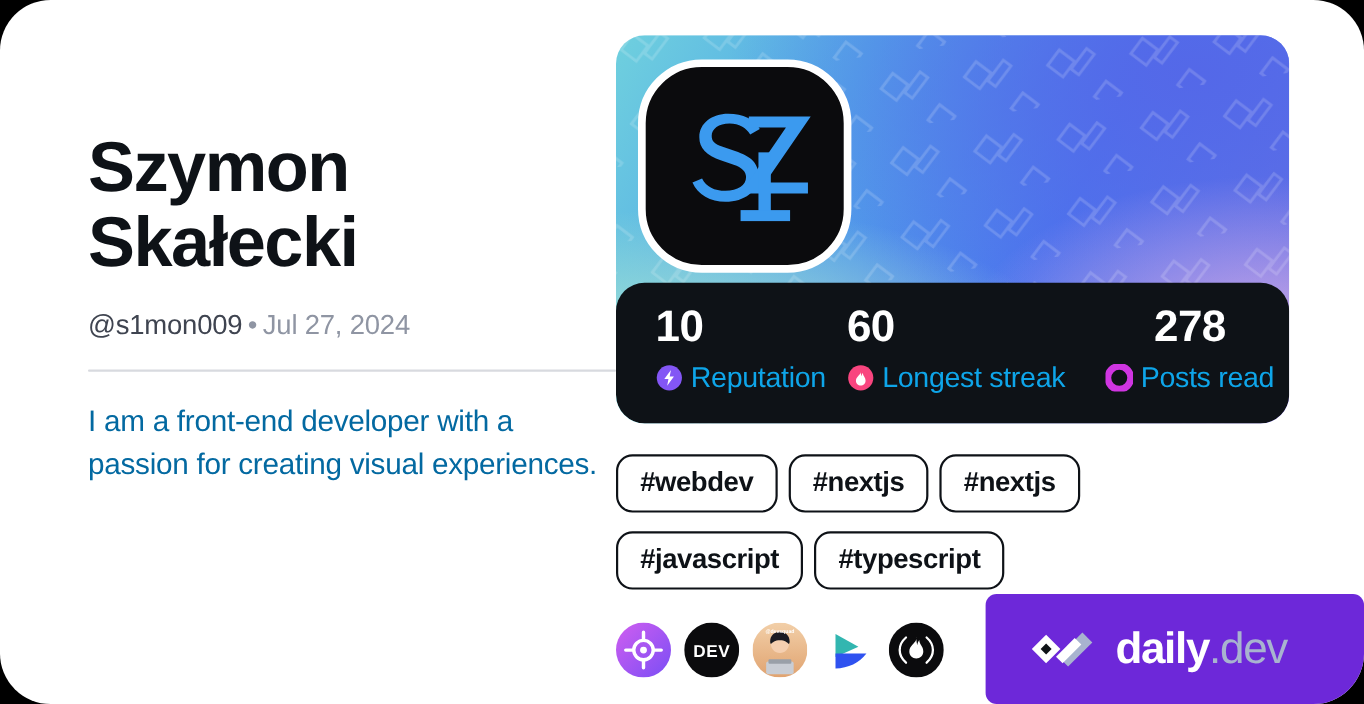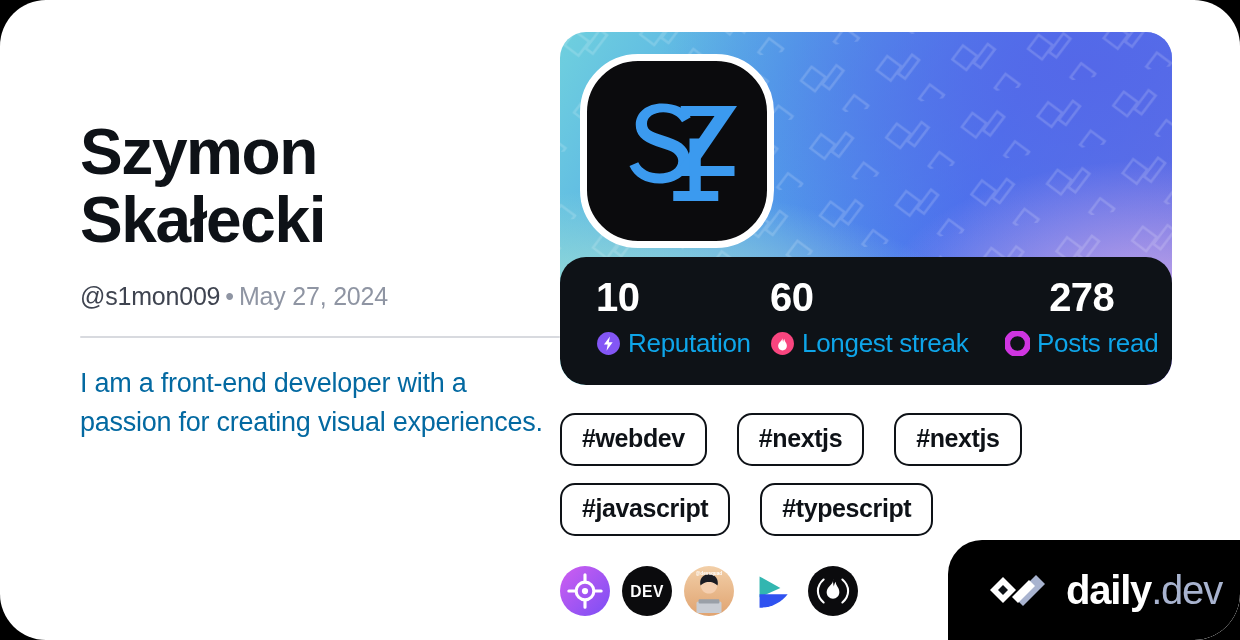--- a/index.html
+++ b/index.html
@@ -142,21 +142,21 @@
     color: #0ea5e9;
     letter-spacing: -0.3px;
     white-space: nowrap;
   }
 
   
   .tags {
     margin-top: 28px;
     display: flex;
     flex-wrap: wrap;
-    gap: 17px 30px;
+    gap: 17px 10px;
     width: 580px;
   }
   .tag {
     border: 2.5px solid #0e1217;
     border-radius: 15px;
     padding: 11px 20px 13px 20px;
     font-size: 25px;
     font-weight: 700;
     letter-spacing: -0.4px;
     color: #0e1217;
@@ -172,28 +172,29 @@
     align-items: center;
     gap: 12px;
   }
   .source { width: 50px; height: 50px; flex: 0 0 auto; display: block; }
   .source svg { width: 50px; height: 50px; display: block; }
 
   
   #badge {
     position: absolute;
     right: 0; bottom: 0;
-    width: 292px; height: 100px;
-    background: #000000;
+    width: 344px; height: 100px;
+    background: #6d28d9;
     border-top-left-radius: 34px;
     border-bottom-right-radius: 46px;
     display: flex;
     align-items: center;
     gap: 16px;
     padding-left: 40px;
+    border-radius: 10px;
   }
   #badge .logo-mark { width: 62px; height: 34px; display: block; flex: 0 0 auto; }
   .badge-text {
     font-size: 40px;
     font-weight: 700;
     letter-spacing: -1.2px;
     line-height: 1;
   }
   .badge-daily { color: #ffffff; }
   .badge-dev   { color: #a8b3cf; font-weight: 400; }
@@ -202,21 +203,21 @@
 <body>
 
 <div id="card">
 
   <div id="left">
 
     <div class="display-name">Szymon
 Skałecki</div>
 
     <div class="meta-line">
-      <span class="meta-handle">@s1mon009</span><span class="meta-dot">•</span><span class="meta-date">May 27, 2024</span>
+      <span class="meta-handle">@s1mon009</span><span class="meta-dot">•</span><span class="meta-date">Jul 27, 2024</span>
     </div>
 
     <div class="divider"></div>
 
     <div class="bio">I am a front-end developer with a passion for creating visual experiences.</div>
   </div>
 
   <div id="right">
 
     <div class="banner-wrap">

